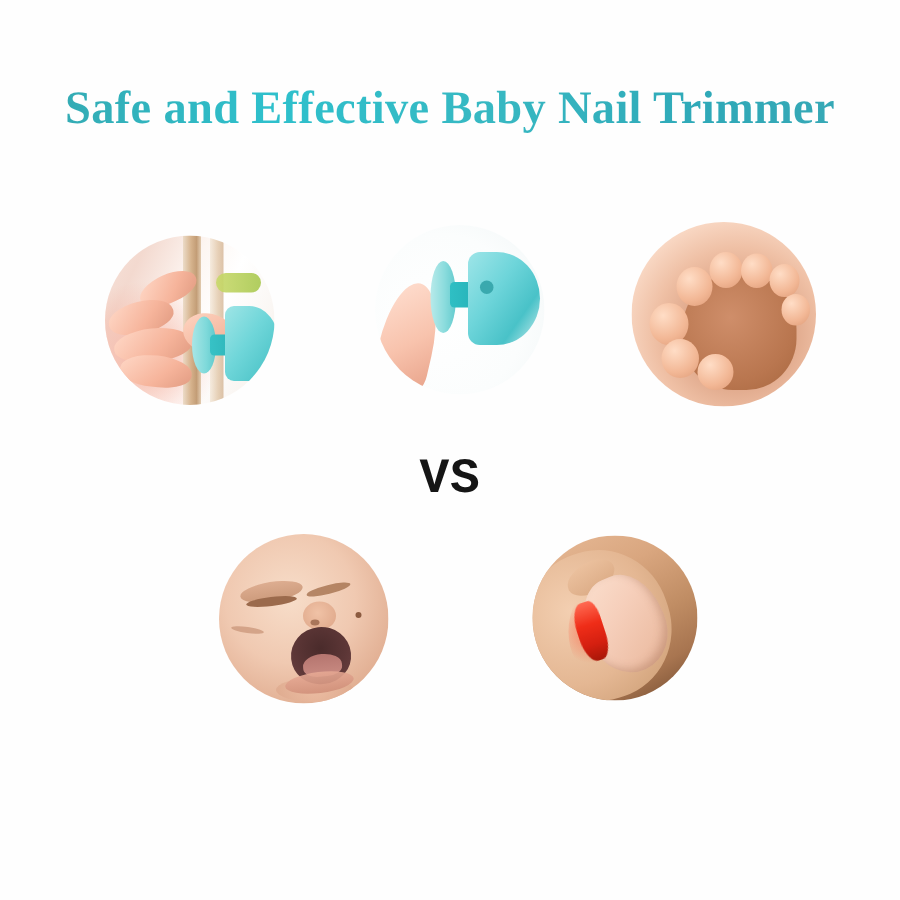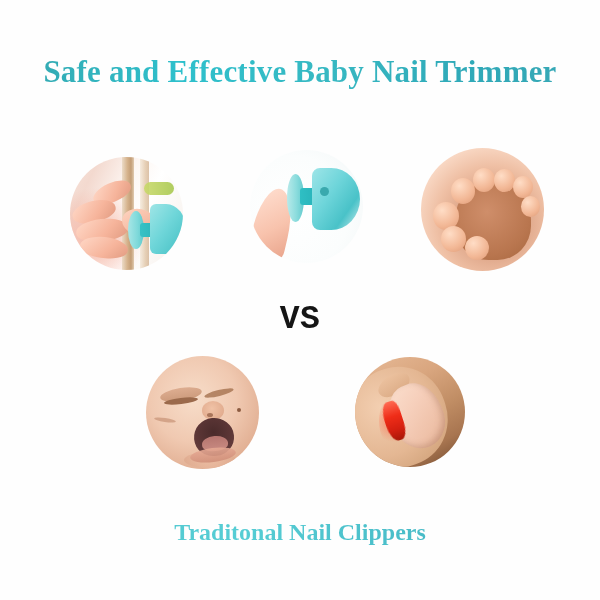--- a/index.html
+++ b/index.html
@@ -374,15 +374,14 @@
     <div class="photo" id="photo-injured-nail">
       <div class="c5-bg"></div>
       <div class="c5-skin"></div>
       <div class="c5-cuticle"></div>
       <div class="c5-blood-glow"></div>
       <div class="c5-nail"></div>
       <div class="c5-blood"></div>
     </div>
   </div>
 
-  <div class="caption">Traditonal Nail Clippers</div>
 
 </div>
 
 </body></html>

